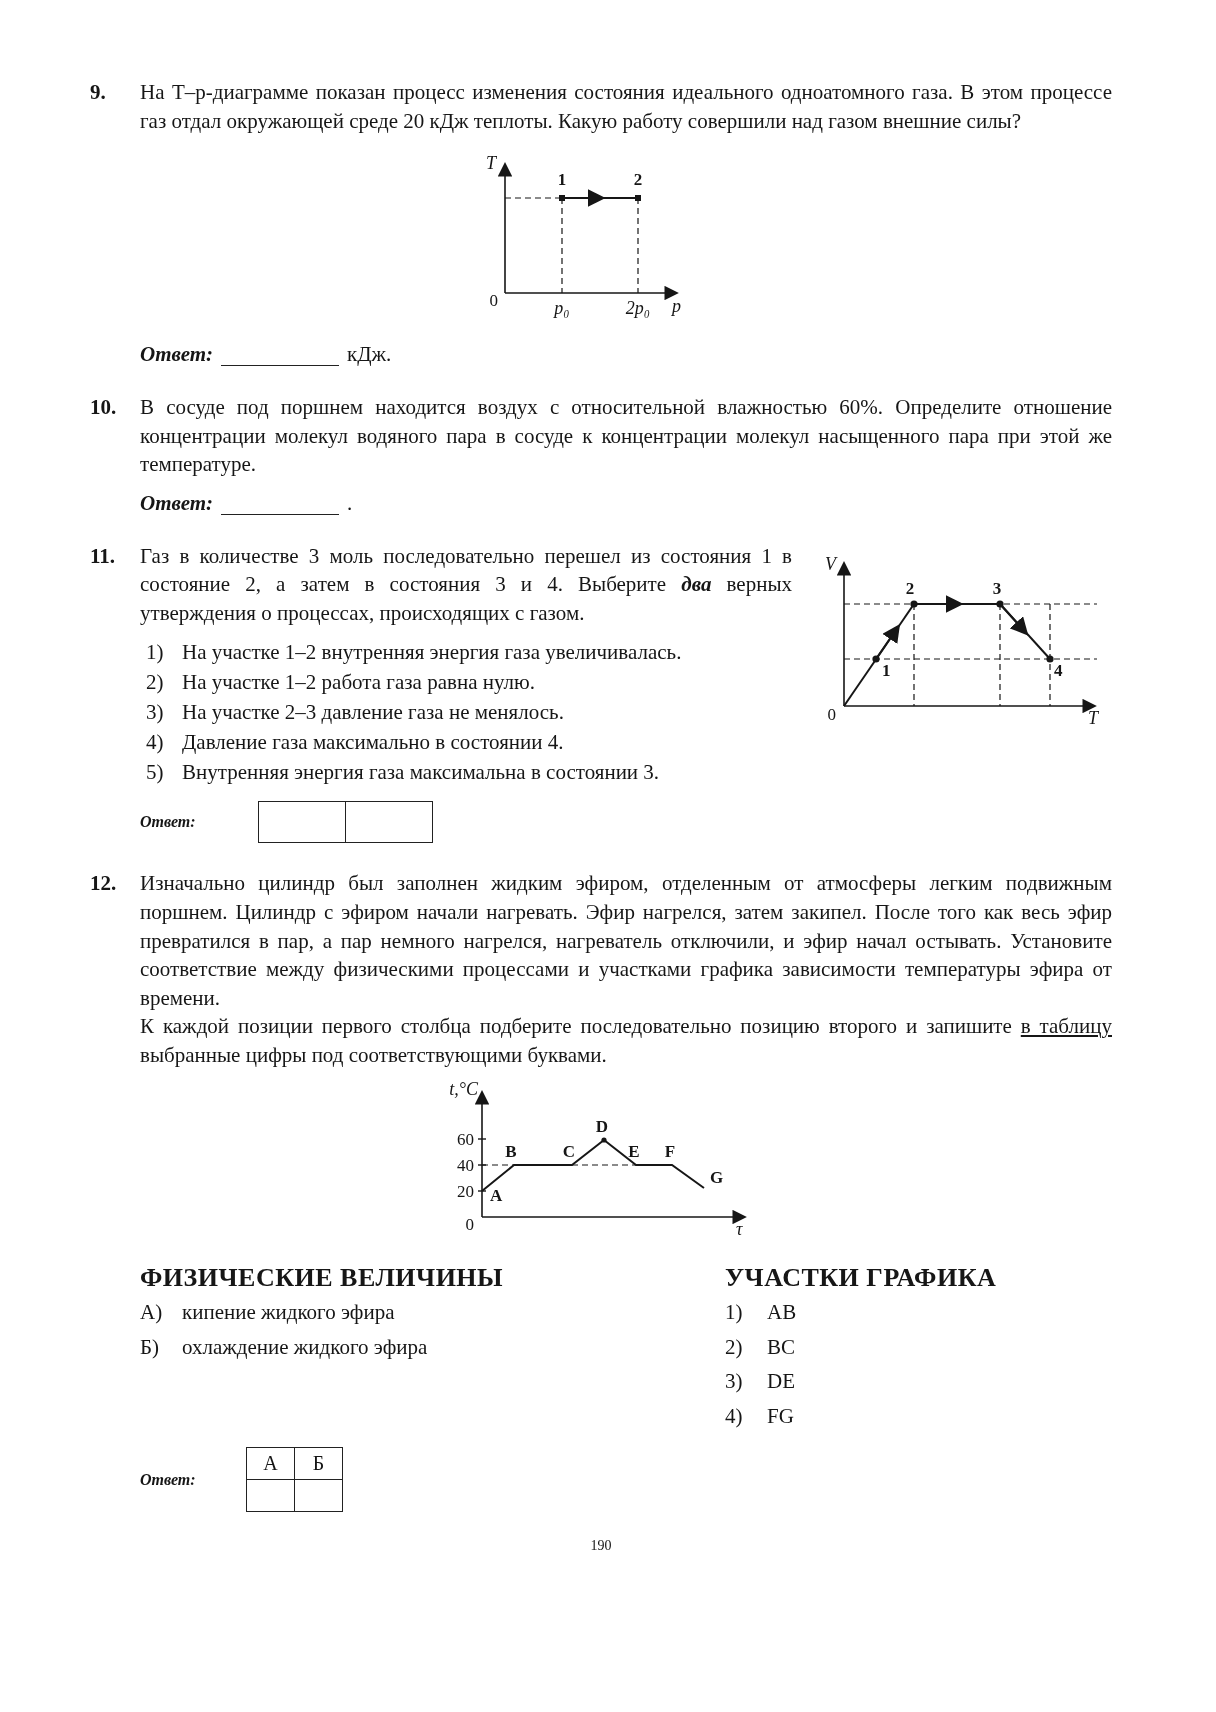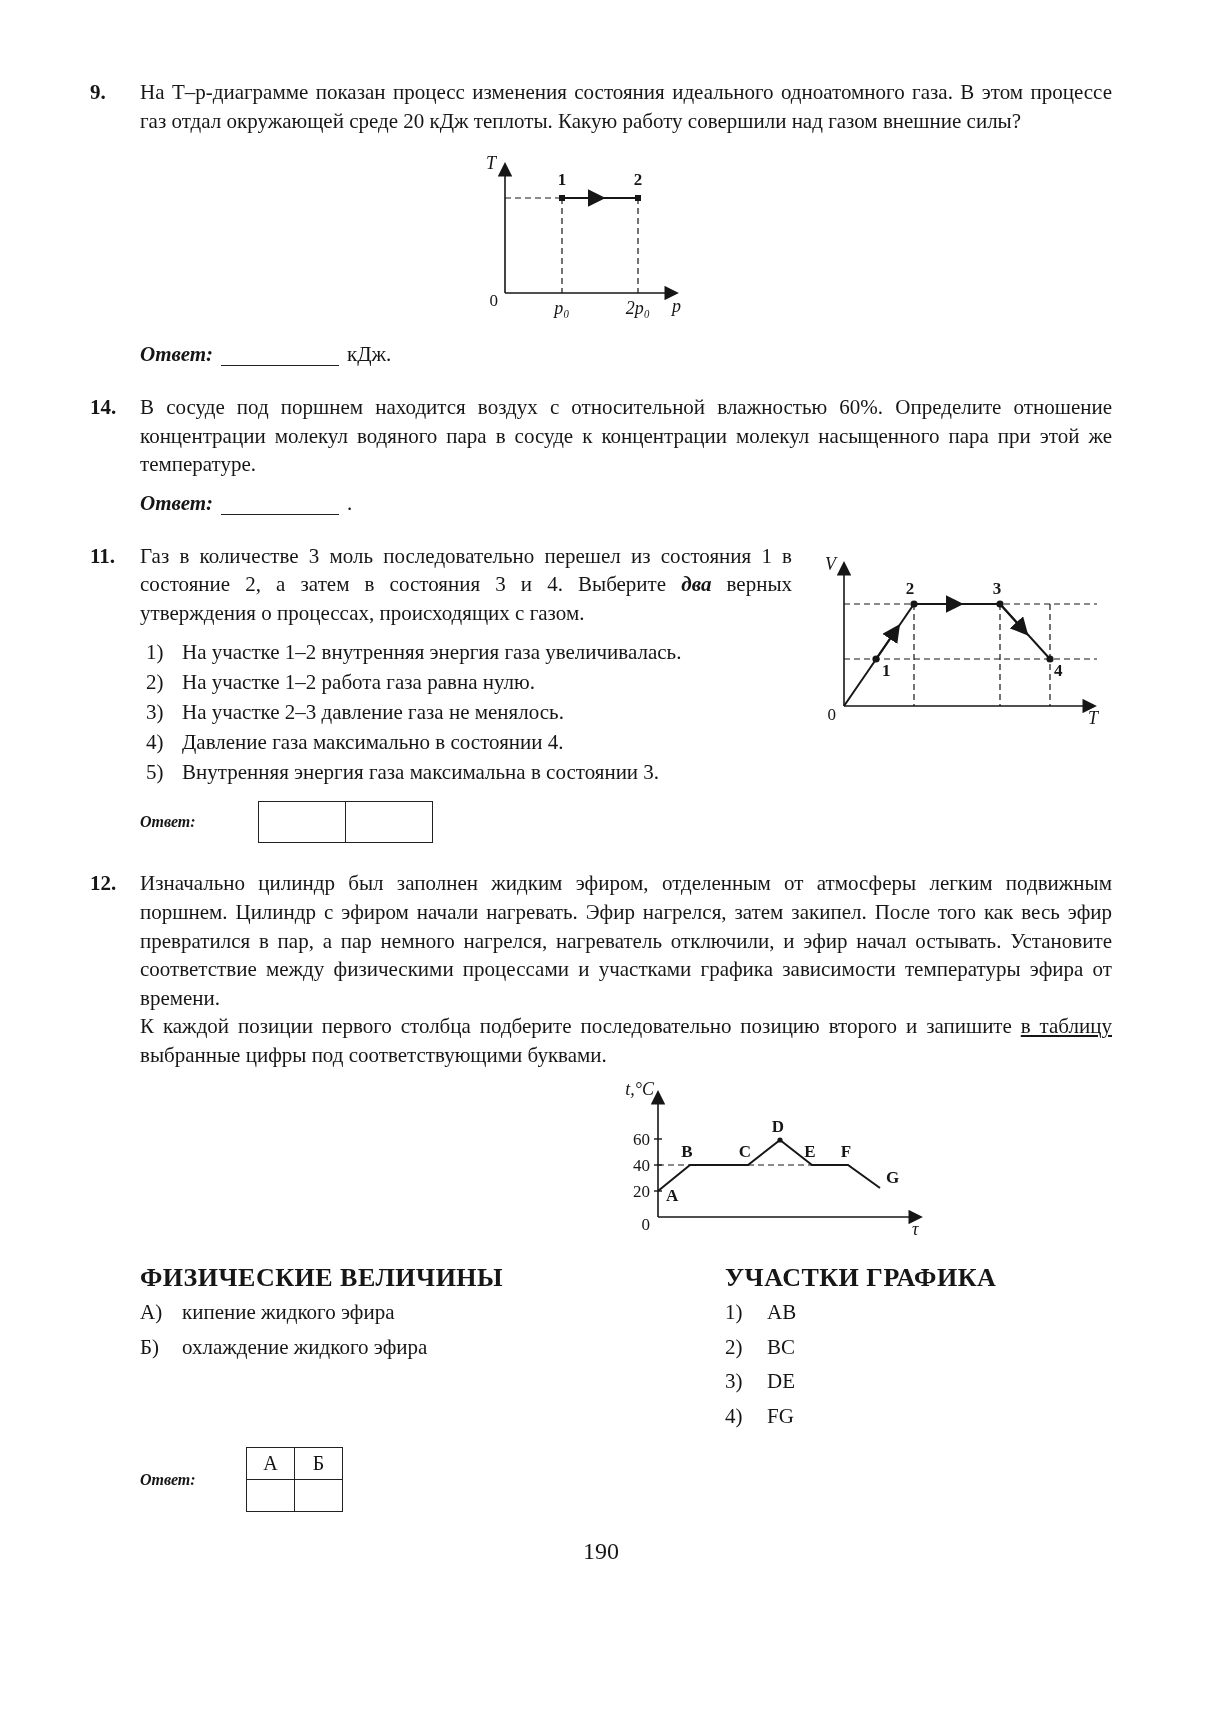--- a/index.html
+++ b/index.html
@@ -15,21 +15,21 @@
   .pnum{flex:0 0 50px;font-weight:700;font-size:21px;line-height:1.36;}
   .pbody{flex:1;min-width:0;}
   .ptext{font-size:21px;line-height:1.36;text-align:justify;margin:0;}
   .em-i{}
   .em-bi{font-style:italic;font-weight:700;}
   .u{text-decoration:underline;}
   .answer{margin-top:12px;font-size:21px;display:flex;align-items:center;}
   .answer-label{font-style:italic;font-weight:700;}
   .blank{display:inline-block;width:118px;border-bottom:1.5px solid #222;height:1.05em;margin:0 8px;}
   .diag-center{margin:6px 0 4px 330px;}
-  .graph-center{margin:10px 0 6px 290px;text-align:center;}
+  .graph-center{margin:10px 0 6px 290px;}
 
   
   .p11-row{display:flex;gap:20px;align-items:flex-start;}
   .p11-left{flex:1;min-width:0;}
   .p11-diag{flex:0 0 300px;padding-top:2px;}
   .options{margin-top:10px;}
   .option{display:flex;font-size:21px;line-height:1.43;}
   .opt-num{flex:0 0 36px;padding-left:6px;}
   .opt-text{flex:1;}
   .ansrow11{margin-top:14px;display:flex;align-items:center;}
@@ -45,21 +45,21 @@
   .col-header{font-size:26px;font-weight:700;letter-spacing:.5px;}
   .match-item{display:flex;font-size:21px;line-height:1.45;margin-top:4px;}
   .match-item .key{flex:0 0 42px;}
   .ansrow12{margin-top:16px;display:flex;align-items:center;}
   .ansrow12 .answer-label{flex:0 0 106px;}
   .ans-table{border-collapse:collapse;}
   .ans-table td{
     width:47px;height:31px;border:1.6px solid #222;text-align:center;
     font-size:20px;padding:0;background:#fff;
   }
-  .page-num{margin-top:22px;text-align:center;font-size:24px;}
+  .page-num{margin-top:22px;text-align:center;font-size:14px;}
 
   
   .ax{stroke:#161616;stroke-width:1.6;fill:none;}
   .dash{stroke:#161616;stroke-width:1.2;stroke-dasharray:6 4;fill:none;}
   .proc{stroke:#161616;stroke-width:2;fill:none;}
   .tick{stroke:#161616;stroke-width:1.4;}
   .pt{fill:#161616;stroke:none;}
   .svg-lab{font-family:"Liberation Serif",serif;font-size:17px;fill:#161616;}
   .svg-var{font-style:italic;font-size:18px;}
   .svg-num{font-weight:700;font-size:17px;}
@@ -106,21 +106,21 @@
 
       <div class="answer">
         <span class="answer-label">Ответ:</span>
         <span class="blank"></span>
         <span>кДж.</span>
       </div>
     </div>
   </div>
 
   <div class="problem">
-    <div class="pnum">14.</div>
+    <div class="pnum">10.</div>
     <div class="pbody">
       <p class="ptext">В сосуде под поршнем находится воздух с относительной влажностью 60%. Определите отношение концентрации молекул водяного пара в сосуде к концентрации молекул насыщенного пара при этой же температуре.</p>
       <div class="answer">
         <span class="answer-label">Ответ:</span>
         <span class="blank"></span>
         <span>.</span>
       </div>
     </div>
   </div>
 

